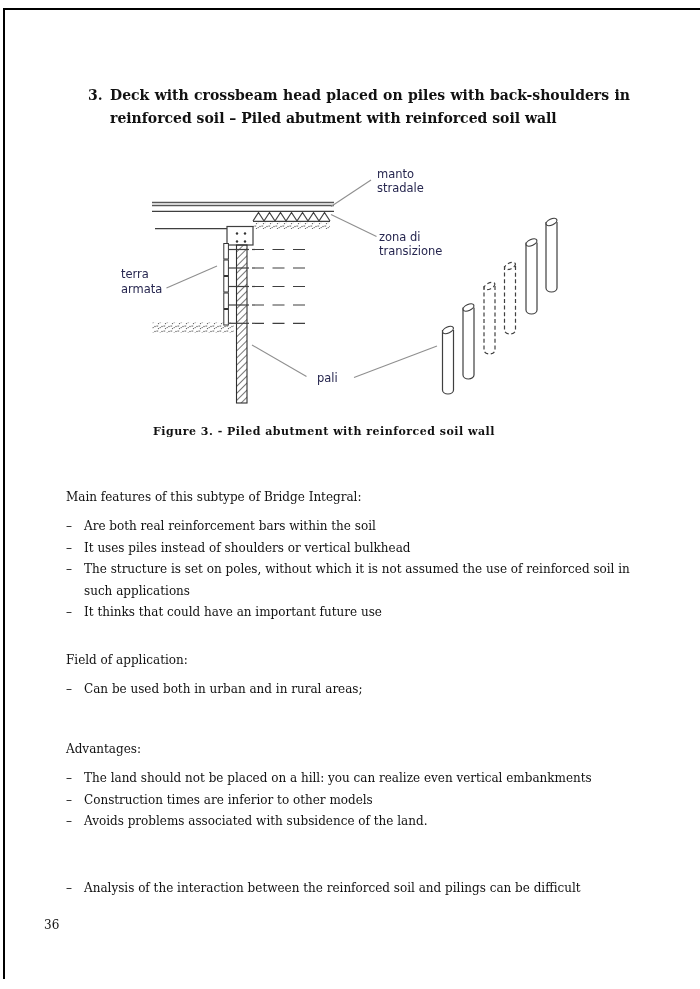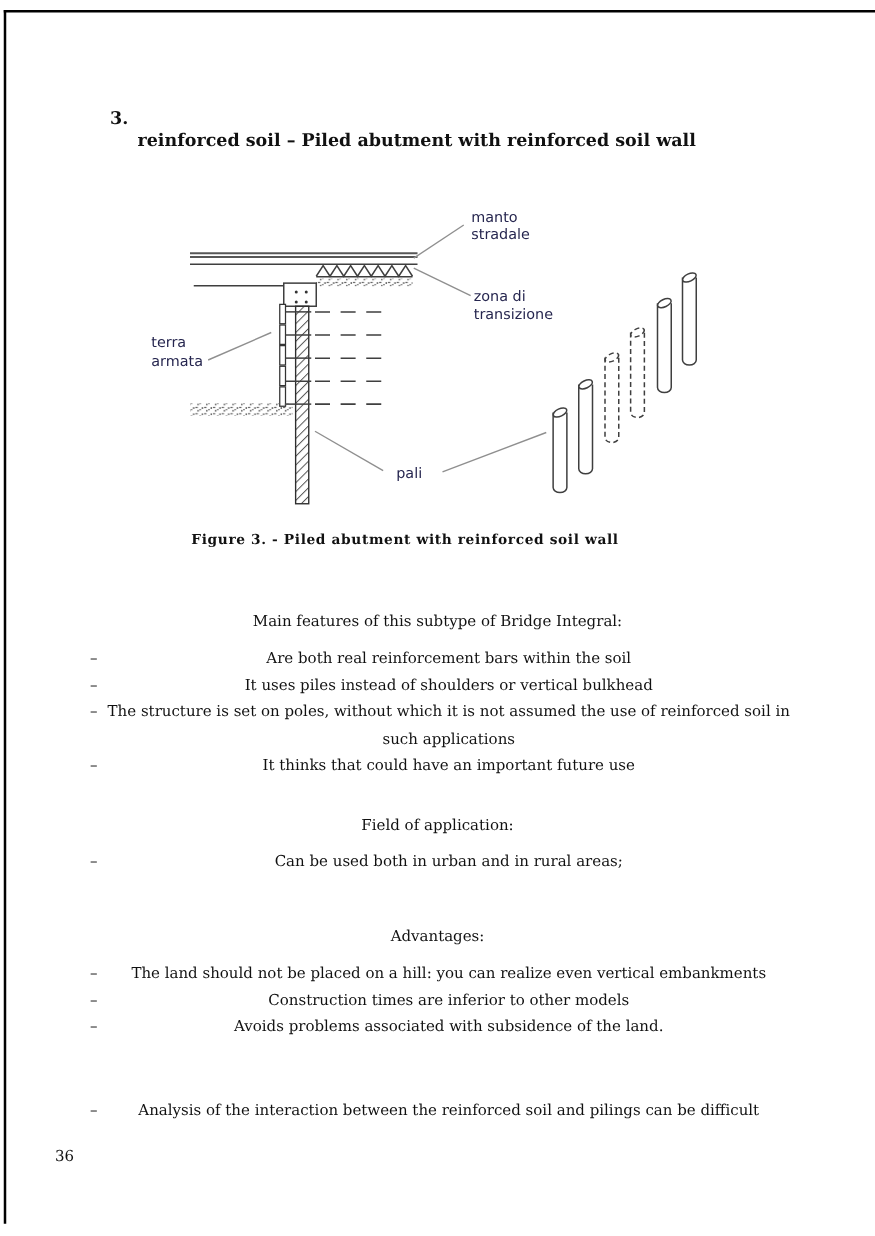--- a/index.html
+++ b/index.html
@@ -9,27 +9,27 @@
   }
   .page-frame {
     position:absolute; left:3px; top:8px; width:697px; height:969px;
     border-top:2px solid #000; border-left:2px solid #000;
   }
   
   .heading { position:absolute; left:88px; top:84px; width:542px; display:flex; }
   .h-num { width:22px; font-weight:bold; font-size:14px; line-height:23px; flex:0 0 22px; }
   .h-lines { width:520px; }
   .h-line1 { font-weight:bold; font-size:14px; line-height:23px; text-align:justify; text-align-last:justify; white-space:normal; }
-  .h-line2 { font-weight:bold; font-size:14px; line-height:23px; text-align:left;margin-top:18px; }
+  .h-line2 { font-weight:bold; font-size:14px; line-height:23px; text-align:left; }
   
   .figure-svg { position:absolute; left:0; top:160px; width:700px; height:250px; }
   .caption { position:absolute; left:0; top:425px; width:648px; text-align:center;
              font-size:11px; font-weight:bold; letter-spacing:0.5px; }
   
-  .section { position:absolute; left:66px; width:568px;text-align:center; }
+  .section { position:absolute; left:66px; width:568px; }
   .section-label { font-size:12px; line-height:17px; }
   .bullets { margin-top:10px; }
   .bullet { display:flex; line-height:21.6px; font-size:12px; }
   .dash { flex:0 0 18px; width:18px; }
   .btext { flex:1 1 auto; }
   .s1 { top:489px; } .s2 { top:652px; } .s3 { top:741px; } .s4 { top:868px; }
   .pageno { position:absolute; left:0; top:918px; width:700px; text-align:left; font-size:12px;padding-left:44px; }
   
   .dline { stroke:#3f3f3f; stroke-width:1.2; fill:none; }
   .deckline { stroke:#575757; stroke-width:1.5; fill:none; }
@@ -40,20 +40,21 @@
 </style>
 </head>
 <body>
 
 <div class="page">
   <div class="page-frame"></div>
 
   <div class="heading">
     <span class="h-num">3.</span>
     <div class="h-lines">
+      <div class="h-line1">Deck with crossbeam head placed on piles with back-shoulders in</div>
       <div class="h-line2">reinforced soil – Piled abutment with reinforced soil wall</div>
     </div>
   </div>
 
   <svg class="figure-svg" viewBox="0 160 700 250">
     <defs>
       <pattern id="hatch" width="5" height="5" patternUnits="userSpaceOnUse" patternTransform="rotate(45)">
         <line x1="0" y1="0" x2="0" y2="5" stroke="#555555" stroke-width="1.6"></line>
       </pattern>
       <pattern id="stipple" width="7" height="5" patternUnits="userSpaceOnUse">

